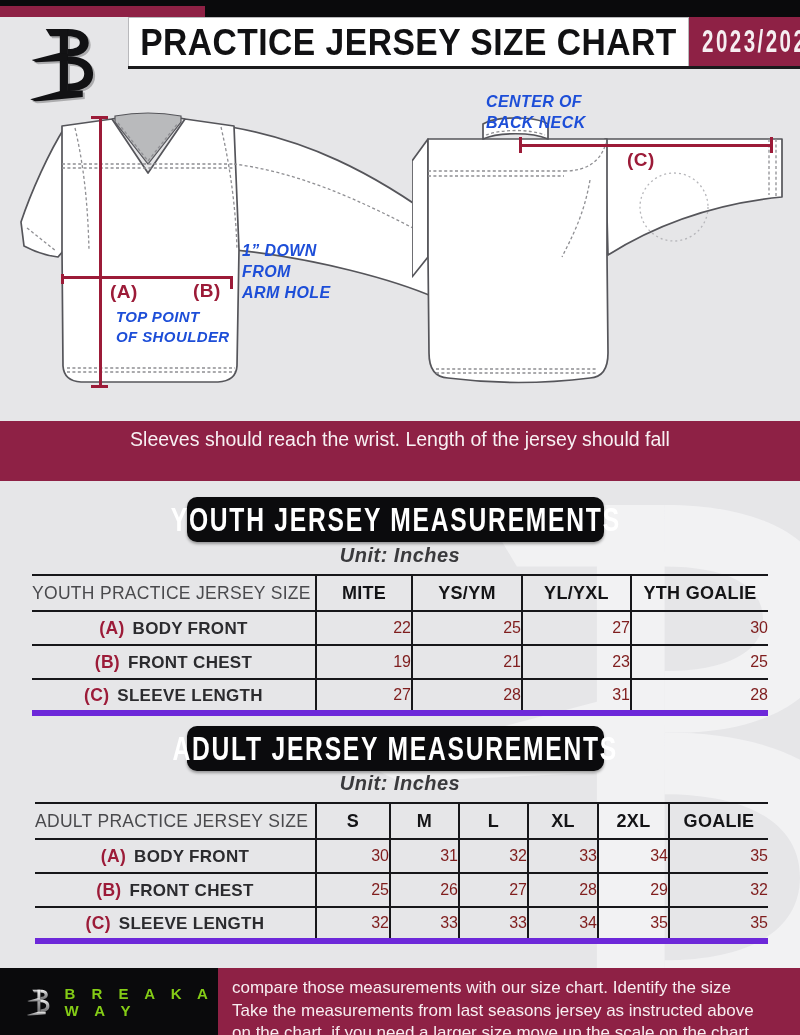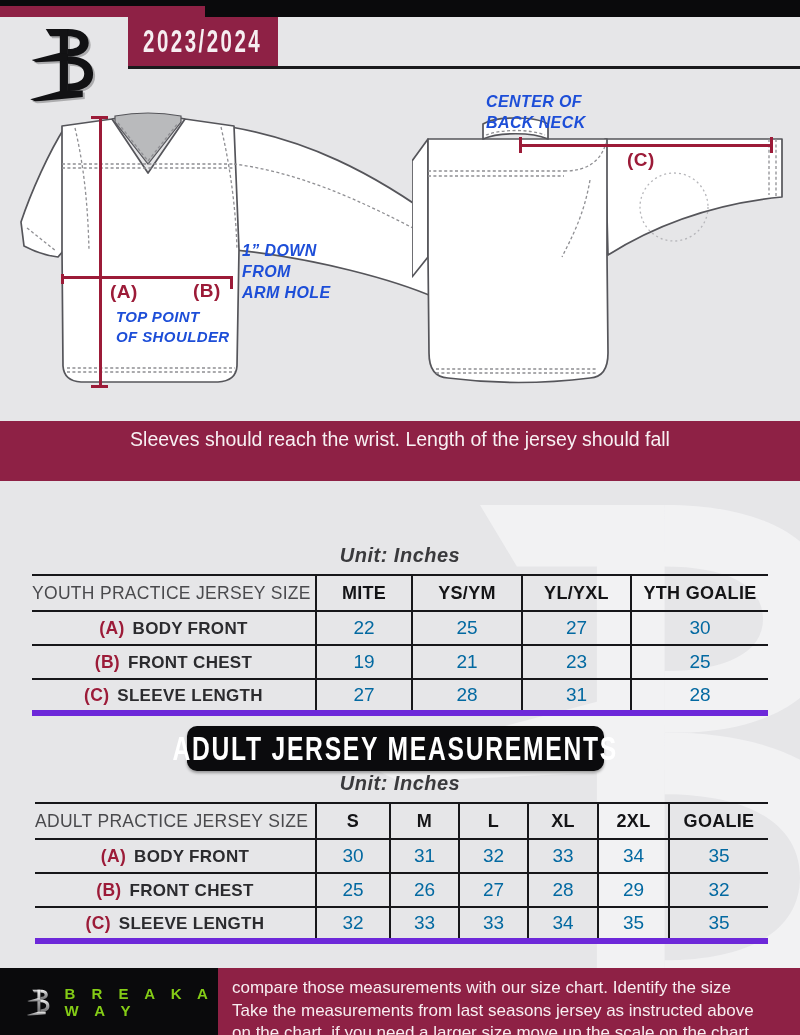--- a/index.html
+++ b/index.html
@@ -37,21 +37,21 @@
   
   table.mtable{position:absolute;border-collapse:collapse;table-layout:fixed;z-index:2;}
   table.mtable{border-top:2px solid #17171a;border-bottom:6px solid #6d28d9;}
   table.mtable tr+tr{border-top:2px solid #17171a;}
   table.mtable td, table.mtable th{padding:0;vertical-align:middle;border-left:2px solid #17171a;}
   table.mtable td:first-child, table.mtable th:first-child{border-left:0;}
   th.size-label{font-weight:400;color:#4a4a4d;font-size:17.5px;text-align:left;padding-left:26px;letter-spacing:.3px;}
   th.col-h{font-size:18px;font-weight:bold;color:#141416;text-align:center;letter-spacing:.3px;}
   td.row-label{text-align:center;padding-left:38px;font-size:17px;color:#2b2b2e;font-weight:600;letter-spacing:.3px;}
   td.row-label .key{color:#9c1b38;font-weight:bold;font-size:17.5px;margin-right:8px;}
-  td.val{text-align:center;font-size:19px;color:#0369a1;}
+  td.val{text-align:right;font-size:16px;color:#7f1d1d;}
   tr.hrow{height:36px;} tr.drow{height:34px;}
 
   
   .footer{position:absolute;left:0;top:968px;width:800px;height:67px;display:flex;z-index:2;}
   .footer-black{width:218px;background:#0a0a0c;display:flex;align-items:center;}
   .footer-logo{width:40px;height:42px;margin-left:26px;}
   .footer-word{color:#84cc16;font-size:15px;font-weight:bold;letter-spacing:6px;margin-left:12px;}
   .footer-maroon{flex:1;background:#8e2145;color:#f7edf0;font-size:17px;line-height:1.33;padding:9px 10px 0 14px;}
 </style>
 </head>
@@ -79,20 +79,23 @@
   </div>
 
   <div class="strip-black"></div>
   <div class="strip-maroon"></div>
   <div class="brand-mark-top">
     <svg viewBox="0 0 100 104" width="74" height="78">
         <use href="#bmark" fill="currentColor"></use>
       </svg>
   </div>
   <div class="title-row">
+    <div class="title-box">
+      <span>PRACTICE JERSEY SIZE CHART</span>
+    </div>
     <div class="season-box">
       <span>2023/2024</span>
     </div>
   </div>
 
   <svg class="jersey" style="left:15px;top:100px;" width="440" height="315" viewBox="0 0 440 315">
     <g stroke="#55555a" stroke-width="1.7" fill="#ffffff" stroke-linejoin="round">
       <path d="M216,27 C290,40 355,70 428,124 L437,134 L421,198 C380,180 300,158 220,150 Z"></path>
       <path d="M50,27 C34,52 16,92 6,122 L9,146 C22,153 34,156 43,157 L49,150 Z"></path>
       <path d="M47,26 L97,19 L133,73 L170,19 L219,26 L224,150 L222,266 Q221,281 203,282 L66,282 Q49,281 48,266 L47,150 Z"></path>
@@ -152,20 +155,23 @@
 FROM
 ARM HOLE</div>
   <div class="dlabel-key" style="left:627px;top:149px;">(C)</div>
   <div class="dlabel-text" style="left:486px;top:91px;">CENTER OF
 BACK NECK</div>
 
   <div class="banner">
     <div>Sleeves should reach the wrist. Length of the jersey should fall</div>
   </div>
 
+  <div class="pill" style="top:497px;">
+    <span>YOUTH JERSEY MEASUREMENTS</span>
+  </div>
   <div class="unit" style="top:544px;">Unit: Inches</div>
 
   <table class="mtable" style="left:32px;top:574px;width:736px;">
     <colgroup>
         <col style="width:284px">
         <col style="width:96px">
         <col style="width:110px">
         <col style="width:109px">
         <col style="width:137px">
       </colgroup>

